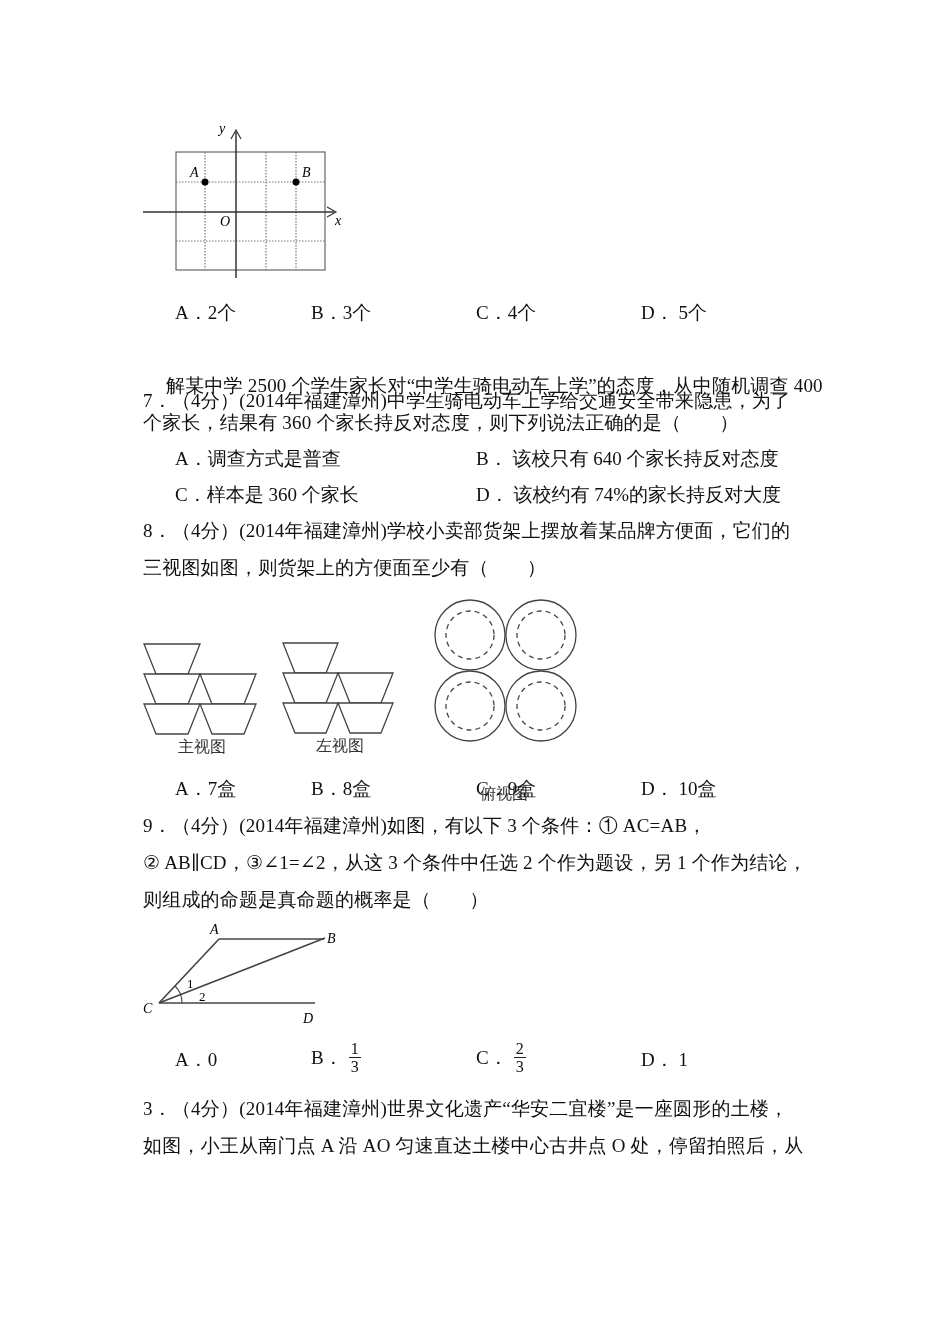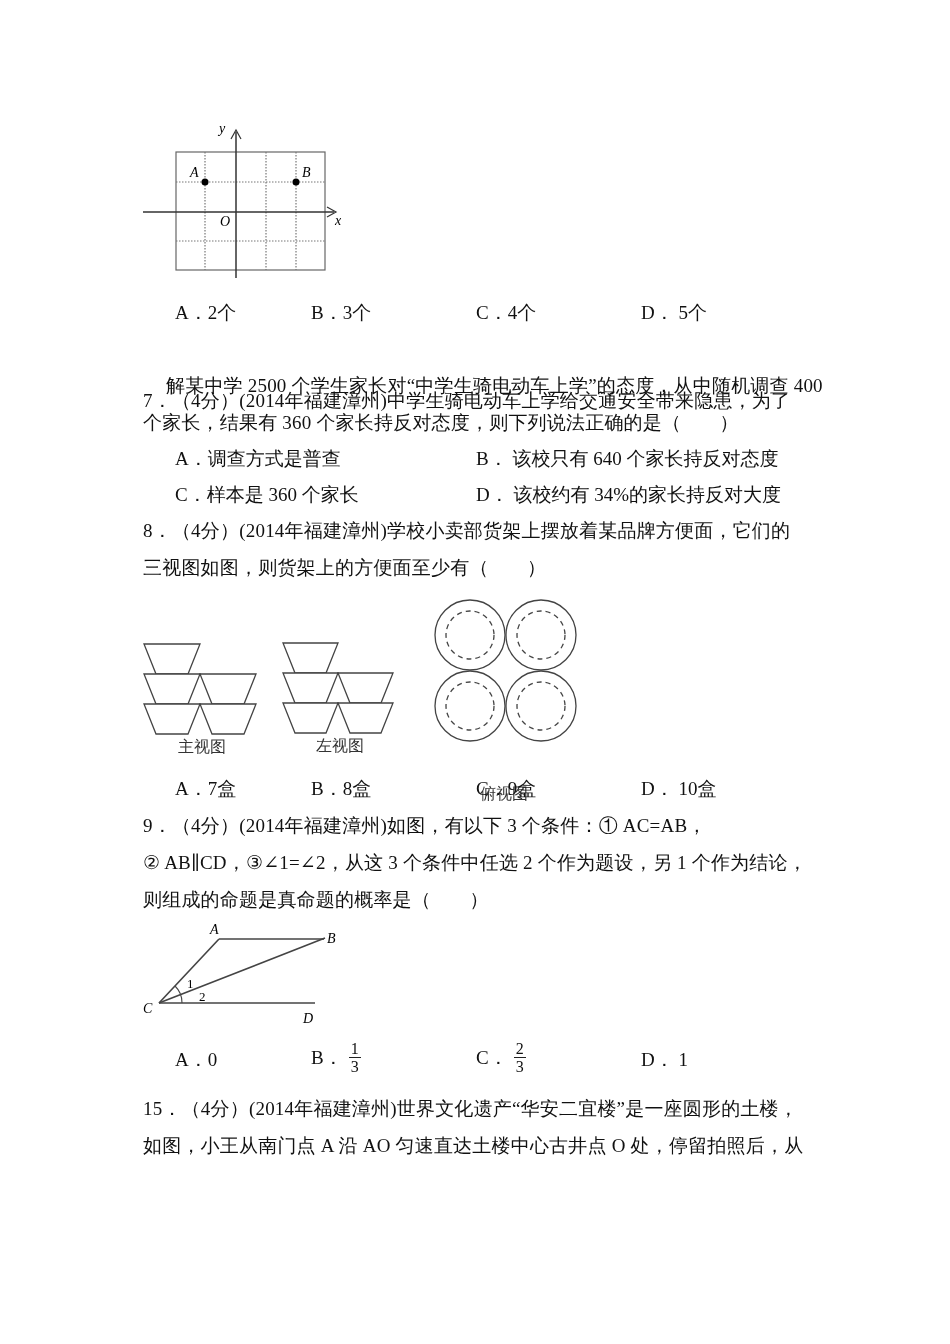--- a/index.html
+++ b/index.html
@@ -42,21 +42,21 @@
 <div class="opt" style="left:311px;top:300px;">B．3个</div>
 <div class="opt" style="left:476px;top:300px;">C．4个</div>
 <div class="opt" style="left:641px;top:300px;">D． 5个</div>
 
 <div class="line" style="top:348px;margin-top:40px;">7．（4分）(2014年福建漳州)中学生骑电动车上学给交通安全带来隐患，为了</div>
 <div class="line" style="top:373px;margin-left:23px;">解某中学 2500 个学生家长对“中学生骑电动车上学”的态度，从中随机调查 400</div>
 <div class="line" style="top:410px;">个家长，结果有 360 个家长持反对态度，则下列说法正确的是（　　）</div>
 <div class="opt" style="left:175px;top:446px;">A．调查方式是普查</div>
 <div class="opt" style="left:476px;top:446px;">B．  该校只有 640 个家长持反对态度</div>
 <div class="opt" style="left:175px;top:482px;">C．样本是 360 个家长</div>
-<div class="opt" style="left:476px;top:482px;">D．  该校约有 34%的家长持反对大度</div>
+<div class="opt" style="left:476px;top:482px;">D．  该校约有 74%的家长持反对大度</div>
 
 <div class="line" style="top:518px;">8．（4分）(2014年福建漳州)学校小卖部货架上摆放着某品牌方便面，它们的</div>
 <div class="line" style="top:555px;">三视图如图，则货架上的方便面至少有（　　）</div>
 
 <svg class="fig" style="left:140px;top:640px;" width="125" height="100" viewBox="0 0 125 100">
   <g fill="#fff" stroke="#444" stroke-width="1.3">
     <polygon points="4,4 60,4 48,34 16,34"></polygon>
     <polygon points="4,34 60,34 48,64 16,64"></polygon>
     <polygon points="60,34 116,34 104,64 72,64"></polygon>
     <polygon points="4,64 60,64 48,94 16,94"></polygon>
@@ -120,14 +120,14 @@
 
 <div class="opt" style="left:175px;top:1047px;">A．0</div>
 <div class="opt" style="left:311px;top:1040px;">
   <span style="vertical-align:middle;">B．</span><span class="frac"><span class="num">1</span><span>3</span></span>
 </div>
 <div class="opt" style="left:476px;top:1040px;">
   <span style="vertical-align:middle;">C．</span><span class="frac"><span class="num">2</span><span>3</span></span>
 </div>
 <div class="opt" style="left:641px;top:1047px;">D．  1</div>
 
-<div class="line" style="top:1096px;">15．（4分）(2014年福建漳州)世界文化遗产“华安二宜楼”是一座圆形的土楼，</div>
+<div class="line" style="top:1096px;">3．（4分）(2014年福建漳州)世界文化遗产“华安二宜楼”是一座圆形的土楼，</div>
 <div class="line" style="top:1133px;">如图，小王从南门点 A 沿 AO 匀速直达土楼中心古井点 O 处，停留拍照后，从</div>
 
 </body></html>

